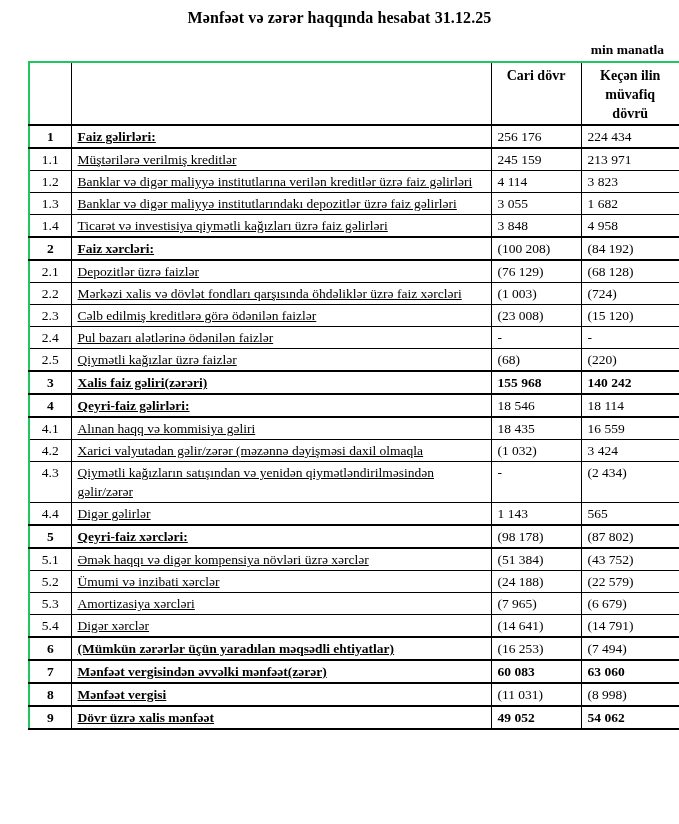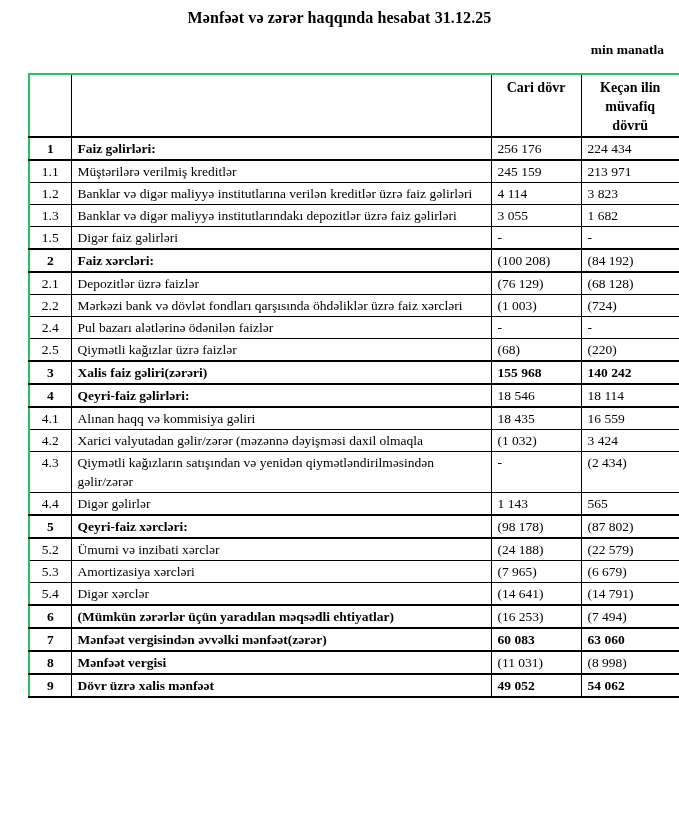--- a/index.html
+++ b/index.html
@@ -16,21 +16,21 @@
     text-align: center;
     font-weight: bold;
     font-size: 16px;
     padding-top: 9px;
     letter-spacing: 0.1px;
   }
   .unit-note {
     text-align: right;
     font-weight: bold;
     font-size: 13.5px;
-    margin: 15px 15px 15px 0;
+    margin: 15px 15px 3px 0;
   }
   table.report {
     border-collapse: collapse;
     table-layout: fixed;
     margin-left: 28px;
     width: 651px;
     border: 2px solid #22c55e;
   }
   table.report th, table.report td {
     border: 1px solid #000000;
@@ -42,21 +42,21 @@
   }
   table.report thead th {
     height: 62px;
     font-weight: bold;
     font-size: 14px;
     text-align: center;
     padding-top: 3px;
     border-bottom-width: 2px;
   }
   td.num   { text-align: center; padding: 1px 2px; }
-  td.label { text-align: left; }
+  td.label { text-align: left; text-decoration: underline; }
   td.val   { text-align: left; white-space: nowrap; }
   tr.section td { border-top-width: 2px; border-bottom-width: 2px; }
   tr.section td.num, tr.section td.label { font-weight: bold; }
   tr.boldvals td.val { font-weight: bold; }
 </style>
 </head>
 <body>
 
 <div class="page">
   <div class="doc-title">Mənfəət və zərər haqqında hesabat 31.12.25</div>
@@ -96,42 +96,48 @@
           <td class="val">4 114</td>
           <td class="val">3 823</td>
         </tr>
         <tr>
           <td class="num">1.3</td>
           <td class="label">Banklar və digər maliyyə institutlarındakı depozitlər üzrə faiz gəlirləri</td>
           <td class="val">3 055</td>
           <td class="val">1 682</td>
         </tr>
         <tr>
-          <td class="num">1.5</td>
-          <td class="label">Digər faiz gəlirləri</td>
-          <td class="val">-</td>
-          <td class="val">-</td>
+          <td class="num">1.4</td>
+          <td class="label">Ticarət və investisiya qiymətli kağızları üzrə faiz gəlirləri</td>
+          <td class="val">3 848</td>
+          <td class="val">4 958</td>
         </tr>
         <tr class="section">
           <td class="num">2</td>
           <td class="label">Faiz xərcləri:</td>
           <td class="val">(100 208)</td>
           <td class="val">(84 192)</td>
         </tr>
         <tr>
           <td class="num">2.1</td>
           <td class="label">Depozitlər üzrə faizlər</td>
           <td class="val">(76 129)</td>
           <td class="val">(68 128)</td>
         </tr>
         <tr>
           <td class="num">2.2</td>
-          <td class="label">Mərkəzi bank və dövlət fondları qarşısında öhdəliklər üzrə faiz xərcləri</td>
+          <td class="label">Mərkəzi xalis və dövlət fondları qarşısında öhdəliklər üzrə faiz xərcləri</td>
           <td class="val">(1 003)</td>
           <td class="val">(724)</td>
+        </tr>
+        <tr>
+          <td class="num">2.3</td>
+          <td class="label">Cəlb edilmiş kreditlərə görə ödənilən faizlər</td>
+          <td class="val">(23 008)</td>
+          <td class="val">(15 120)</td>
         </tr>
         <tr>
           <td class="num">2.4</td>
           <td class="label">Pul bazarı alətlərinə ödənilən faizlər</td>
           <td class="val">-</td>
           <td class="val">-</td>
         </tr>
         <tr>
           <td class="num">2.5</td>
           <td class="label">Qiymətli kağızlar üzrə faizlər</td>
@@ -174,20 +180,26 @@
           <td class="val">1 143</td>
           <td class="val">565</td>
         </tr>
         <tr class="section">
           <td class="num">5</td>
           <td class="label">Qeyri-faiz xərcləri:</td>
           <td class="val">(98 178)</td>
           <td class="val">(87 802)</td>
         </tr>
         <tr>
+          <td class="num">5.1</td>
+          <td class="label">Əmək haqqı və digər kompensiya növləri üzrə xərclər</td>
+          <td class="val">(51 384)</td>
+          <td class="val">(43 752)</td>
+        </tr>
+        <tr>
           <td class="num">5.2</td>
           <td class="label">Ümumi və inzibati xərclər</td>
           <td class="val">(24 188)</td>
           <td class="val">(22 579)</td>
         </tr>
         <tr>
           <td class="num">5.3</td>
           <td class="label">Amortizasiya xərcləri</td>
           <td class="val">(7 965)</td>
           <td class="val">(6 679)</td>

